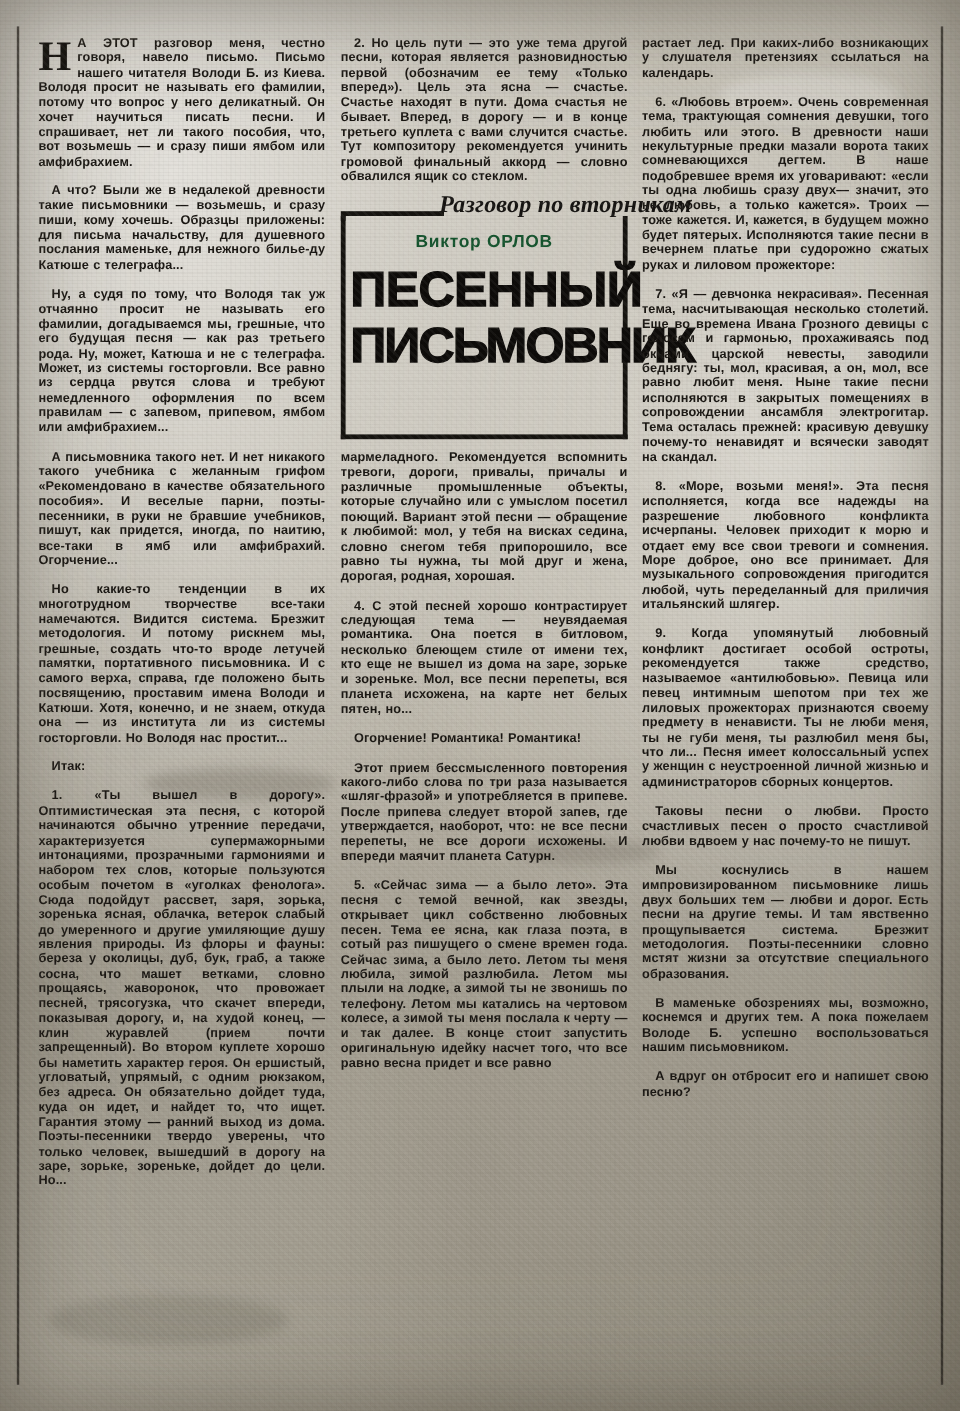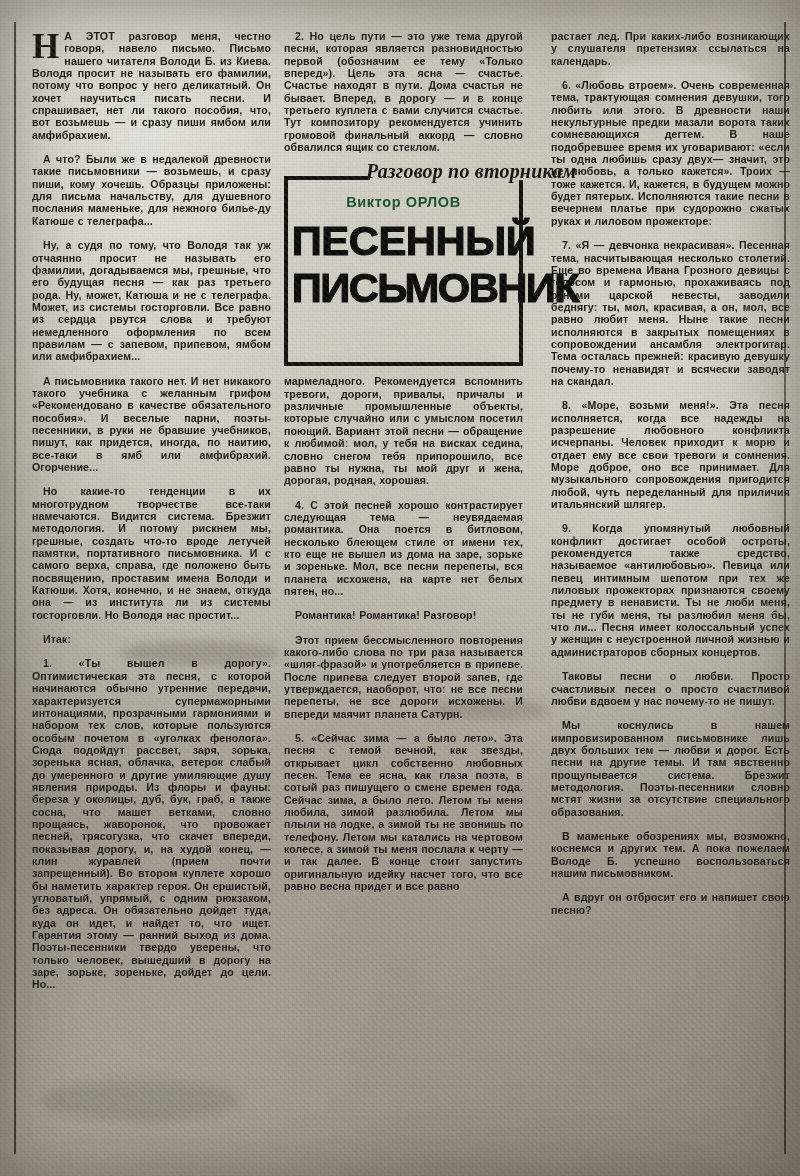--- a/index.html
+++ b/index.html
@@ -59,21 +59,21 @@
 
   
   .col {
     position: absolute;
     top: 30px;
     width: 239px;
     color: #171512;
   }
   .col-left   { left: 32px;  height: 1120px; }
   .col-mid    { left: 284px; height: 1126px; }
-  .col-right  { left: 551px; height: 1126px; }
+  .col-right  { left: 535px; height: 1126px; }
 
   .para {
     font-size: 10.6px;
     line-height: 12.35px;
     text-align: justify;
     text-justify: inter-word;
     margin: 0;
     font-weight: 700;
     letter-spacing: .12px;
     word-spacing: .4px;
@@ -219,21 +219,21 @@
         <div class="mast-inner">
           <div class="mast-author">Виктор ОРЛОВ</div>
           <div class="mast-title">ПЕСЕННЫЙ</div>
           <div class="mast-title l2">ПИСЬМОВНИК</div>
         </div>
       </div>
     </div>
 
     <p class="para noind">мармеладного. Рекомендуется вспомнить тревоги, дороги, привалы, причалы и различные промышленные объекты, которые случайно или с умыслом посетил поющий. Вариант этой песни — обращение к любимой: мол, у тебя на висках седина, словно снегом тебя припорошило, все равно ты нужна, ты мой друг и жена, дорогая, родная, хорошая.</p>
     <p class="para">4. С этой песней хорошо контрастирует следующая тема — неувядаемая романтика. Она поется в битловом, несколько блеющем стиле от имени тех, кто еще не вышел из дома на заре, зорьке и зореньке. Мол, все песни перепеты, вся планета исхожена, на карте нет белых пятен, но...</p>
-    <p class="para">Романтика! Романтика! Разговор!</p>
+    <p class="para">Огорчение! Романтика! Романтика!</p>
     <p class="para">Этот прием бессмысленного повторения какого-либо слова по три раза называется «шляг-фразой» и употребляется в припеве. После припева следует второй запев, где утверждается, наоборот, что: не все песни перепеты, не все дороги исхожены. И впереди маячит планета Сатурн.</p>
     <p class="para">5. «Сейчас зима — а было лето». Эта песня с темой вечной, как звезды, открывает цикл собственно любовных песен. Тема ее ясна, как глаза поэта, в сотый раз пишущего о смене времен года. Сейчас зима, а было лето. Летом ты меня любила, зимой разлюбила. Летом мы плыли на лодке, а зимой ты не звонишь по телефону. Летом мы катались на чертовом колесе, а зимой ты меня послала к черту — и так далее. В конце стоит запустить оригинальную идейку насчет того, что все равно весна придет и все равно</p>
   </div>
 
   <div class="col col-right">
     <p class="para noind">растает лед. При каких-либо возникающих у слушателя претензиях ссылаться на календарь.</p>
     <p class="para">6. «Любовь втроем». Очень современная тема, трактующая сомнения девушки, того любить или этого. В древности наши некультурные предки мазали ворота таких сомневающихся дегтем. В наше подобревшее время их уговаривают: «если ты одна любишь сразу двух— значит, это не любовь, а только кажется». Троих — тоже кажется. И, кажется, в будущем можно будет пятерых. Исполняются такие песни в вечернем платье при судорожно сжатых руках и лиловом прожекторе:</p>
     <p class="para">7. «Я — девчонка некрасивая». Песенная тема, насчитывающая несколько столетий. Еще во времена Ивана Грозного девицы с голосом и гармонью, прохаживаясь под окнами царской невесты, заводили беднягу: ты, мол, красивая, а он, мол, все равно любит меня. Ныне такие песни исполняются в закрытых помещениях в сопровождении ансамбля электрогитар. Тема осталась прежней: красивую девушку почему-то ненавидят и всячески заводят на скандал.</p>
     <p class="para">8. «Море, возьми меня!». Эта песня исполняется, когда все надежды на разрешение любовного конфликта исчерпаны. Человек приходит к морю и отдает ему все свои тревоги и сомнения. Море доброе, оно все принимает. Для музыкального сопровождения пригодится любой, чуть переделанный для приличия итальянский шлягер.</p>
     <p class="para">9. Когда упомянутый любовный конфликт достигает особой остроты, рекомендуется также средство, называемое «антилюбовью». Певица или певец интимным шепотом при тех же лиловых прожекторах признаются своему предмету в ненависти. Ты не люби меня, ты не губи меня, ты разлюбил меня бы, что ли... Песня имеет колоссальный успех у женщин с неустроенной личной жизнью и администраторов сборных концертов.</p>

